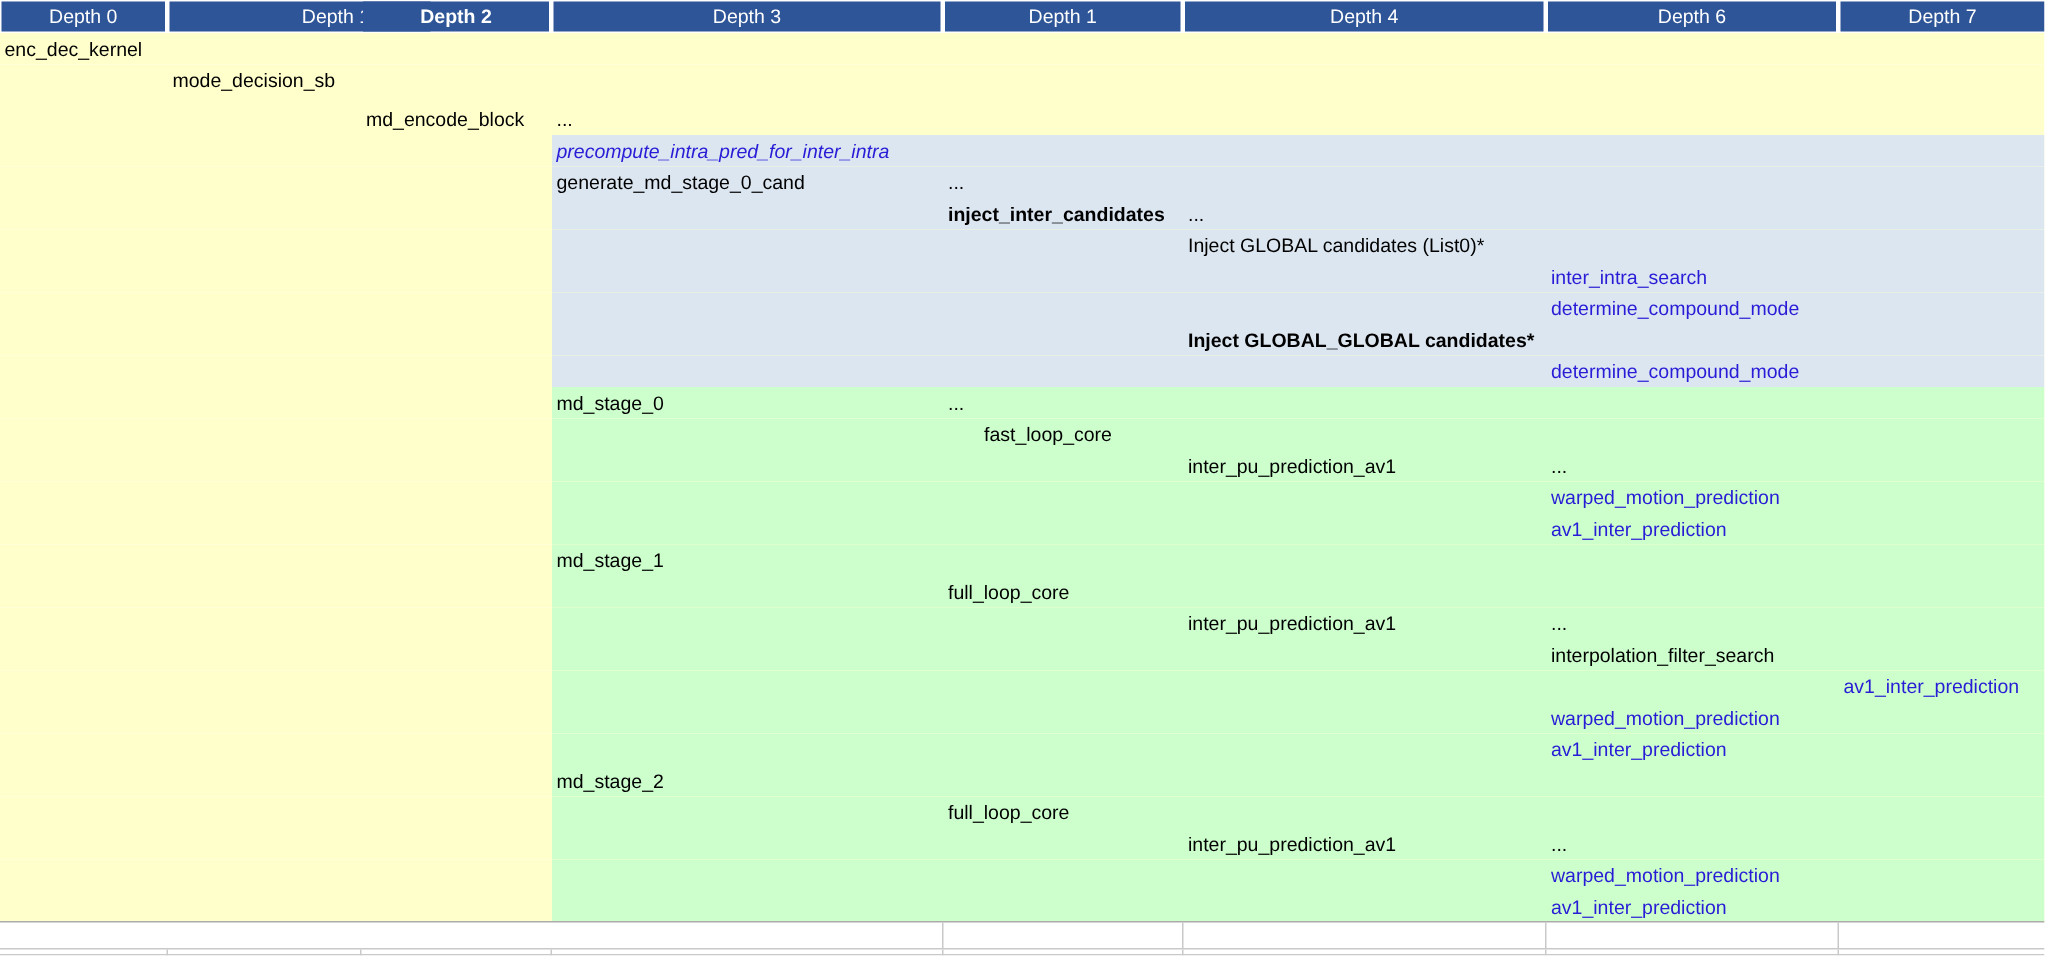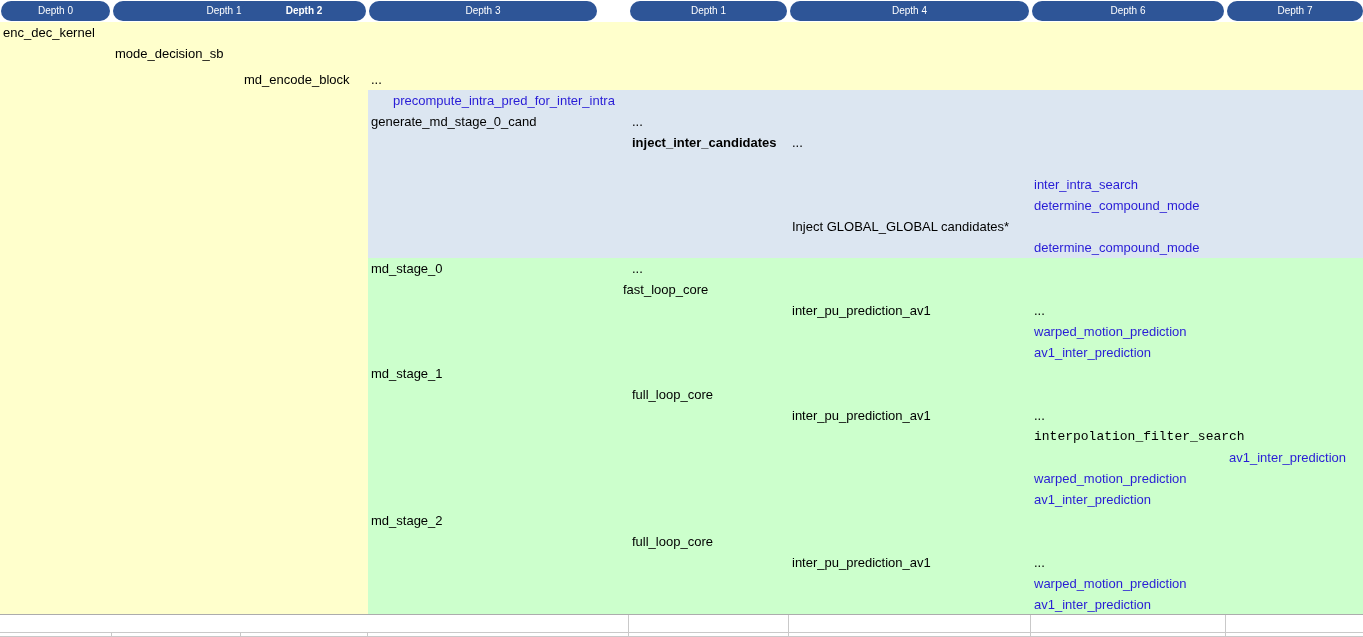--- a/index.html
+++ b/index.html
@@ -4,23 +4,22 @@
 <style>
   html, body { margin: 0; padding: 0; }
   body { font-family: "Liberation Sans", sans-serif; background: #ffffff; }
   #sheet {
     position: relative; width: 1363px; height: 637px;
     overflow: hidden; background: #ffffff;
   }
   .hcell {
     position: absolute; top: 1px; height: 20px;
     background: var(--header-bg); color: var(--header-fg);
-    font-size: 10px; line-height: 20px; text-align: center;
+    font-size: 13px; line-height: 20px; text-align: center;
     white-space: nowrap;
-    border-radius: 10px;
   }
   .row { position: absolute; left: 0; width: 1363px; background: var(--sec-yellow); }
   .secfill { position: absolute; top: 0; left: 368px; right: 0; height: 100%; }
   .cell {
     position: absolute; bottom: 0; height: 21px; line-height: 21px;
     font-size: 13px; color: var(--text); white-space: nowrap;
   }
   .cell.link { color: var(--link); cursor: pointer; }
   #footer-row {
     position: absolute; left: 0; top: 614px; width: 1363px; height: 18px;
@@ -40,78 +39,79 @@
   #bottom-edge { position: absolute; left: 0; top: 636px; width: 1363px; height: 1px; background: var(--grid); }
 </style>
 </head>
 <body>
 
 <div id="sheet">
   <div id="header-row">
       <div class="hcell" style="left: 1px; width: 109px;">Depth 0</div>
       <div class="hcell" style="left: 113px; width: 126px; padding-left: 48px;">Depth 1</div>
       <div class="hcell" style="left: 242px; width: 124px; font-weight: bold;">Depth 2</div>
-      <div class="hcell" style="left: 369px; width: 228px;">Depth 3</div>
+      <div class="hcell" style="left: 369px; width: 258px;">Depth 3</div>
       <div class="hcell" style="left: 630px; width: 157px;">Depth 1</div>
       <div class="hcell" style="left: 790px; width: 239px;">Depth 4</div>
       <div class="hcell" style="left: 1032px; width: 192px;">Depth 6</div>
       <div class="hcell" style="left: 1227px; width: 136px;">Depth 7</div>
     </div>
   <div id="body-rows">
       <div class="row" style="top: 22px; height: 21px;">
         <span class="cell" style="left: 3px;">enc_dec_kernel</span>
       </div>
       <div class="row" style="top: 43px; height: 21px;">
         <span class="cell" style="left: 115px;">mode_decision_sb</span>
       </div>
       <div class="row" style="top: 64px; height: 26px;">
         <span class="cell" style="left: 244px;">md_encode_block</span>
         <span class="cell" style="left: 371px;">...</span>
       </div>
       <div class="row" style="top: 90px; height: 21px;">
         <div class="secfill" style="background: rgb(220, 230, 241);"></div>
-        <span class="cell link" style="left: 393px;">precompute_intra_pred_for_inter_intra</span>
+        <span class="cell link" style="left: 371px; font-style: italic;">precompute_intra_pred_for_inter_intra</span>
       </div>
       <div class="row" style="top: 111px; height: 21px;">
         <div class="secfill" style="background: rgb(220, 230, 241);"></div>
         <span class="cell" style="left: 371px;">generate_md_stage_0_cand</span>
         <span class="cell" style="left: 632px;">...</span>
       </div>
       <div class="row" style="top: 132px; height: 21px;">
         <div class="secfill" style="background: rgb(220, 230, 241);"></div>
         <span class="cell" style="left: 632px; font-weight: bold;">inject_inter_candidates</span>
         <span class="cell" style="left: 792px;">...</span>
       </div>
       <div class="row" style="top: 153px; height: 21px;">
         <div class="secfill" style="background: rgb(220, 230, 241);"></div>
+        <span class="cell" style="left: 792px;">Inject GLOBAL candidates (List0)*</span>
       </div>
       <div class="row" style="top: 174px; height: 21px;">
         <div class="secfill" style="background: rgb(220, 230, 241);"></div>
         <span class="cell link" style="left: 1034px;">inter_intra_search</span>
       </div>
       <div class="row" style="top: 195px; height: 21px;">
         <div class="secfill" style="background: rgb(220, 230, 241);"></div>
         <span class="cell link" style="left: 1034px;">determine_compound_mode</span>
       </div>
       <div class="row" style="top: 216px; height: 21px;">
         <div class="secfill" style="background: rgb(220, 230, 241);"></div>
-        <span class="cell" style="left: 792px;">Inject GLOBAL_GLOBAL candidates*</span>
+        <span class="cell" style="left: 792px; font-weight: bold;">Inject GLOBAL_GLOBAL candidates*</span>
       </div>
       <div class="row" style="top: 237px; height: 21px;">
         <div class="secfill" style="background: rgb(220, 230, 241);"></div>
         <span class="cell link" style="left: 1034px;">determine_compound_mode</span>
       </div>
       <div class="row" style="top: 258px; height: 21px;">
         <div class="secfill" style="background: rgb(204, 255, 204);"></div>
         <span class="cell" style="left: 371px;">md_stage_0</span>
         <span class="cell" style="left: 632px;">...</span>
       </div>
       <div class="row" style="top: 279px; height: 21px;">
         <div class="secfill" style="background: rgb(204, 255, 204);"></div>
-        <span class="cell" style="left: 623px; margin-top: 40px;">fast_loop_core</span>
+        <span class="cell" style="left: 656px; margin-top: 40px;">fast_loop_core</span>
       </div>
       <div class="row" style="top: 300px; height: 21px;">
         <div class="secfill" style="background: rgb(204, 255, 204);"></div>
         <span class="cell" style="left: 792px;">inter_pu_prediction_av1</span>
         <span class="cell" style="left: 1034px;">...</span>
       </div>
       <div class="row" style="top: 321px; height: 21px;">
         <div class="secfill" style="background: rgb(204, 255, 204);"></div>
         <span class="cell link" style="left: 1034px;">warped_motion_prediction</span>
       </div>
@@ -125,21 +125,21 @@
       </div>
       <div class="row" style="top: 384px; height: 21px;">
         <div class="secfill" style="background: rgb(204, 255, 204);"></div>
         <span class="cell" style="left: 632px;">full_loop_core</span>
       </div>
       <div class="row" style="top: 405px; height: 21px;">
         <div class="secfill" style="background: rgb(204, 255, 204);"></div>
         <span class="cell" style="left: 792px;">inter_pu_prediction_av1</span>
         <span class="cell" style="left: 1034px;">...</span>
       </div>
-      <div class="row" style="top: 426px; height: 21px; font-family: Liberation Mono, monospace;">
+      <div class="row" style="top: 426px; height: 21px;">
         <div class="secfill" style="background: rgb(204, 255, 204);"></div>
         <span class="cell" style="left: 1034px;">interpolation_filter_search</span>
       </div>
       <div class="row" style="top: 447px; height: 21px;">
         <div class="secfill" style="background: rgb(204, 255, 204);"></div>
         <span class="cell link" style="left: 1229px;">av1_inter_prediction</span>
       </div>
       <div class="row" style="top: 468px; height: 21px;">
         <div class="secfill" style="background: rgb(204, 255, 204);"></div>
         <span class="cell link" style="left: 1034px;">warped_motion_prediction</span>

